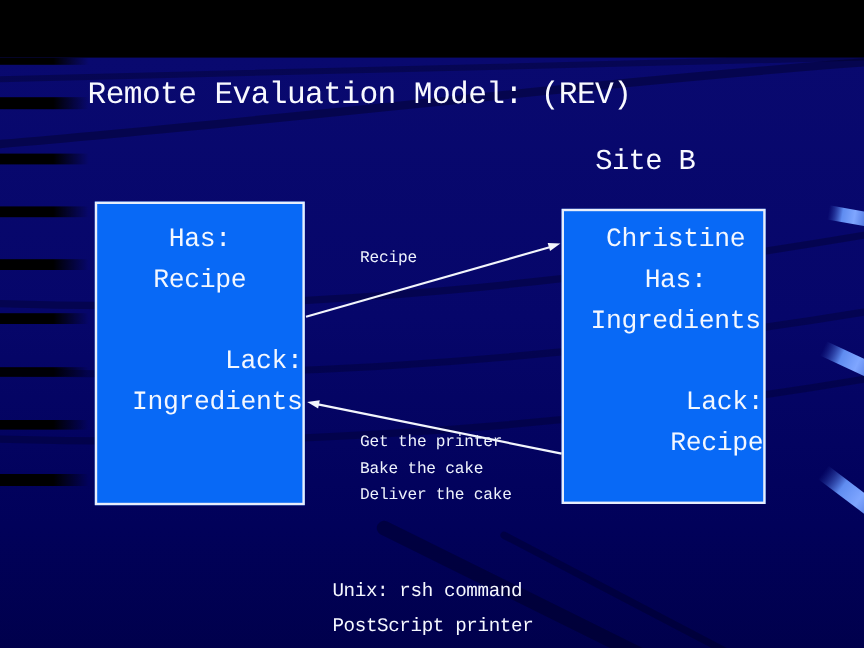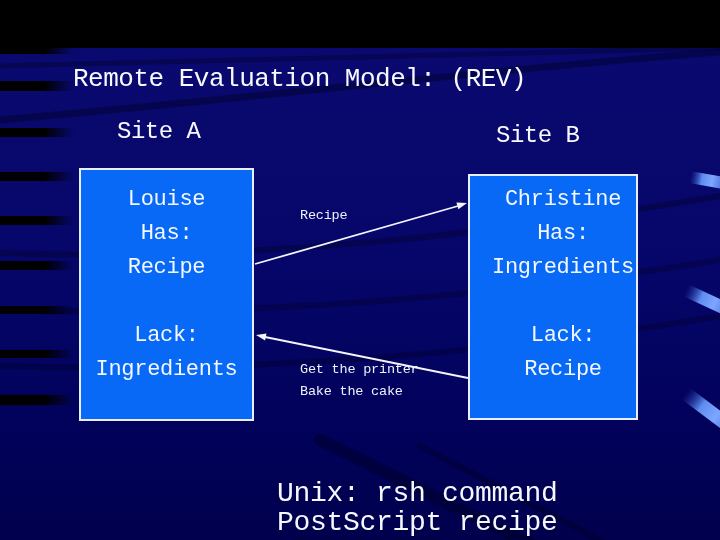--- a/index.html
+++ b/index.html
@@ -18,27 +18,27 @@
   .site-heading{position:absolute;font-size:24px;letter-spacing:-0.5px;color:#f8f9ff;}
   .site-a{left:117px;top:70px;}
   .site-b{left:496px;top:74px;}
   .node{
     position:absolute;background:#0869f6;border:2px solid #e8eefb;
     box-sizing:border-box;text-align:center;
     font-size:22px;line-height:34px;letter-spacing:-0.3px;color:#f3f7ff;
   }
   .box-a{left:79px;top:120px;width:175px;height:253px;padding-top:13px;}
   .box-b{left:468px;top:126px;width:170px;height:246px;padding-top:7px;padding-left:20px;}
-  .grp-gap{margin-top:34px;}
+  .grp-gap{margin-top:34px;text-align:right;}
   .lbl{position:absolute;font-size:13.5px;letter-spacing:-0.2px;color:#eef2fc;}
   .recipe-lbl{left:300px;top:160px;}
   .steps-lbl{left:300px;top:311px;line-height:22px;}
   .footer{
     position:absolute;left:277px;top:431px;
-    font-size:28px;line-height:29px;letter-spacing:-0.3px;color:#f6f8ff;
+    font-size:16px;line-height:29px;letter-spacing:-0.3px;color:#f6f8ff;
   }
 </style>
 </head>
 <body>
 
 <div class="slide">
 
   <svg class="bg" viewBox="0 0 720 540" aria-hidden="true">
     <defs>
       <linearGradient id="barfade" x1="0" y1="0" x2="1" y2="0">
@@ -77,26 +77,24 @@
     </g>
 
     <g>
       <rect x="690" y="126" width="34" height="12" fill="url(#ribbon)" transform="rotate(10 707 132)"></rect>
       <rect x="684" y="246" width="48" height="13" fill="url(#ribbon)" transform="rotate(25 708 252)"></rect>
       <rect x="680" y="356" width="58" height="14" fill="url(#ribbon)" transform="rotate(37 709 363)"></rect>
     </g>
   </svg>
 
   <h1 class="title">Remote Evaluation Model: (REV)</h1>
-  <div class="site-heading site-a">Site A</div>
   <div class="site-heading site-b">Site B</div>
 
   <div class="node box-a">
     <div>
-      <div>Louise</div>
       <div>Has:</div>
       <div>Recipe</div>
     </div>
     <div class="grp-gap">
       <div>Lack:</div>
       <div>Ingredients</div>
     </div>
   </div>
 
   <div class="node box-b">
@@ -119,20 +117,21 @@
     <g stroke="#f2f5fc" fill="#f2f5fc">
       <line x1="468" y1="330" x2="265" y2="289" stroke-width="1.8"></line>
       <polygon points="256,287 266.5,285.6 265.1,292.4" stroke="none"></polygon>
     </g>
   </svg>
 
   <div class="lbl recipe-lbl">Recipe</div>
   <div class="lbl steps-lbl">
     <div>Get the printer</div>
     <div>Bake the cake</div>
+    <div>Deliver the cake</div>
   </div>
 
   <div class="footer">
     <div>Unix: rsh command</div>
-    <div>PostScript recipe</div>
+    <div>PostScript printer</div>
   </div>
 
 </div>
 
 </body></html>

